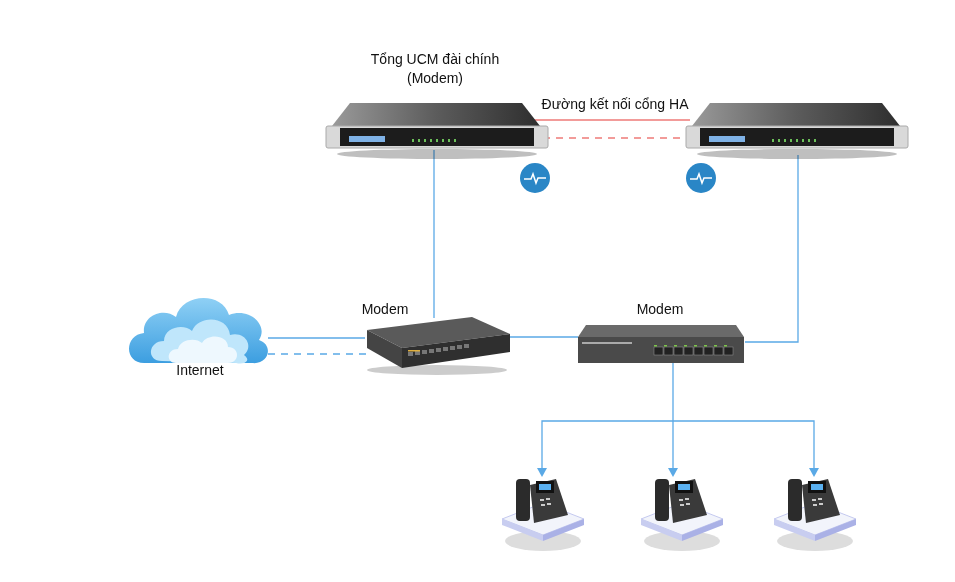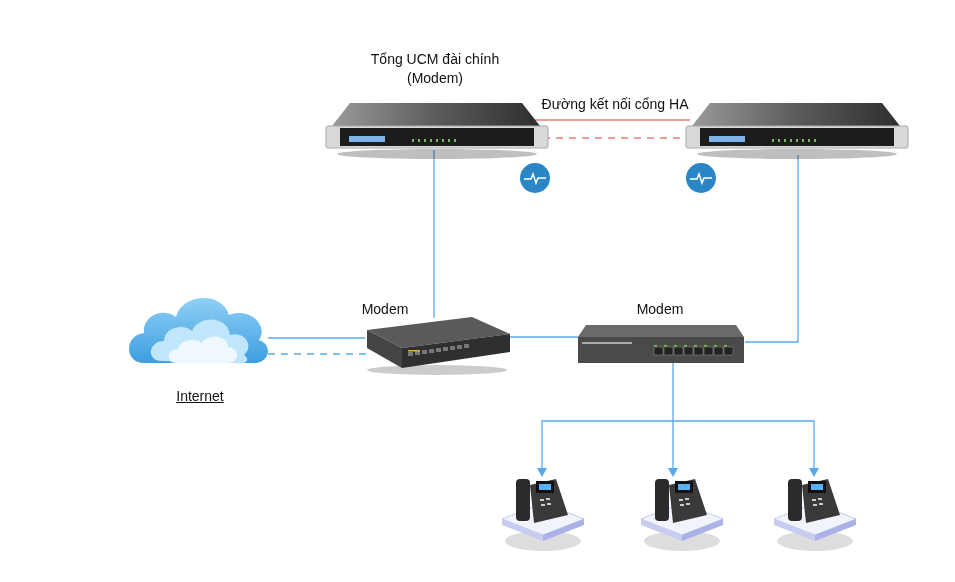--- a/index.html
+++ b/index.html
@@ -34,21 +34,21 @@
 
 <div class="lbl" style="left:320px;top:50px;width:230px;">
   <div>Tổng UCM đài chính</div>
   <div>(Modem)</div>
 </div>
 <div class="lbl" style="left:692px;top:50px;width:220px;">
 </div>
 <div class="lbl" style="left:520px;top:95px;width:190px;">Đường kết nối cổng HA</div>
 <div class="lbl" style="left:340px;top:300px;width:90px;">Modem</div>
 <div class="lbl" style="left:615px;top:300px;width:90px;">Modem</div>
-<div class="lbl" style="left:155px;top:387px;width:90px;text-decoration:underline;">Internet</div>
+<div class="lbl" style="left:155px;top:361px;width:90px;">Internet</div>
 
 <svg class="dev" style="left:322px;top:100px" width="230" height="62">
   <defs>
     <linearGradient id="topg" x1="0" y1="0" x2="1" y2="0">
         <stop offset="0" stop-color="#9a9a9a"></stop>
         <stop offset="0.5" stop-color="#5c5c5c"></stop>
         <stop offset="1" stop-color="#2e2e2e"></stop>
       </linearGradient>
   </defs>
   <ellipse cx="115" cy="54" rx="100" ry="5" fill="#000" opacity="0.25"></ellipse>

